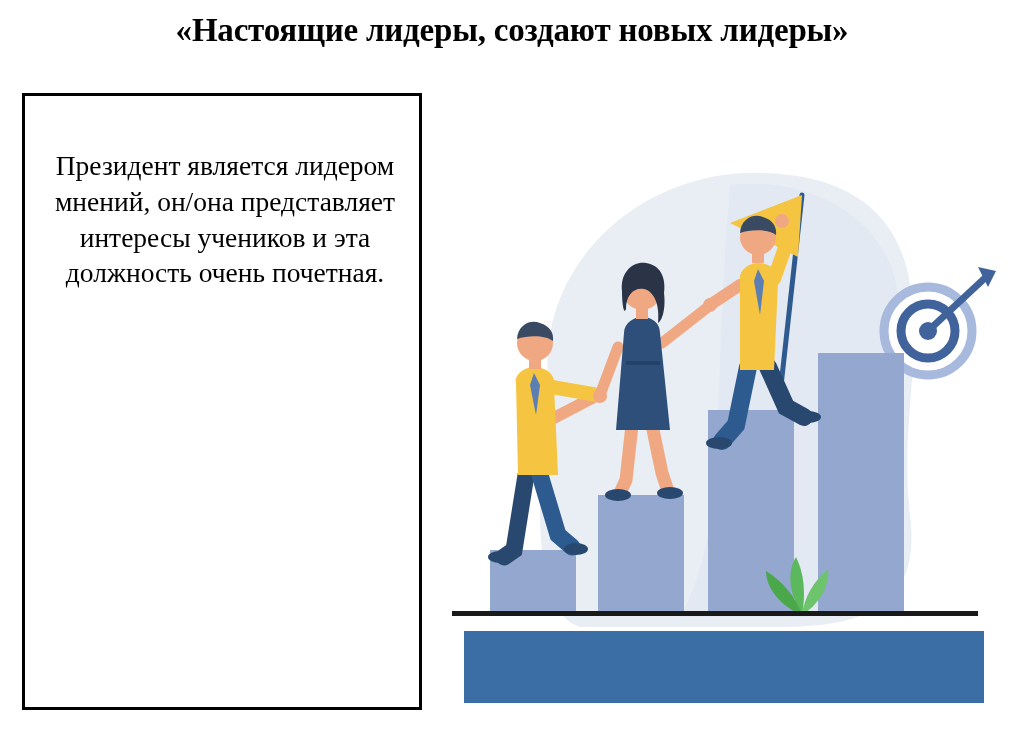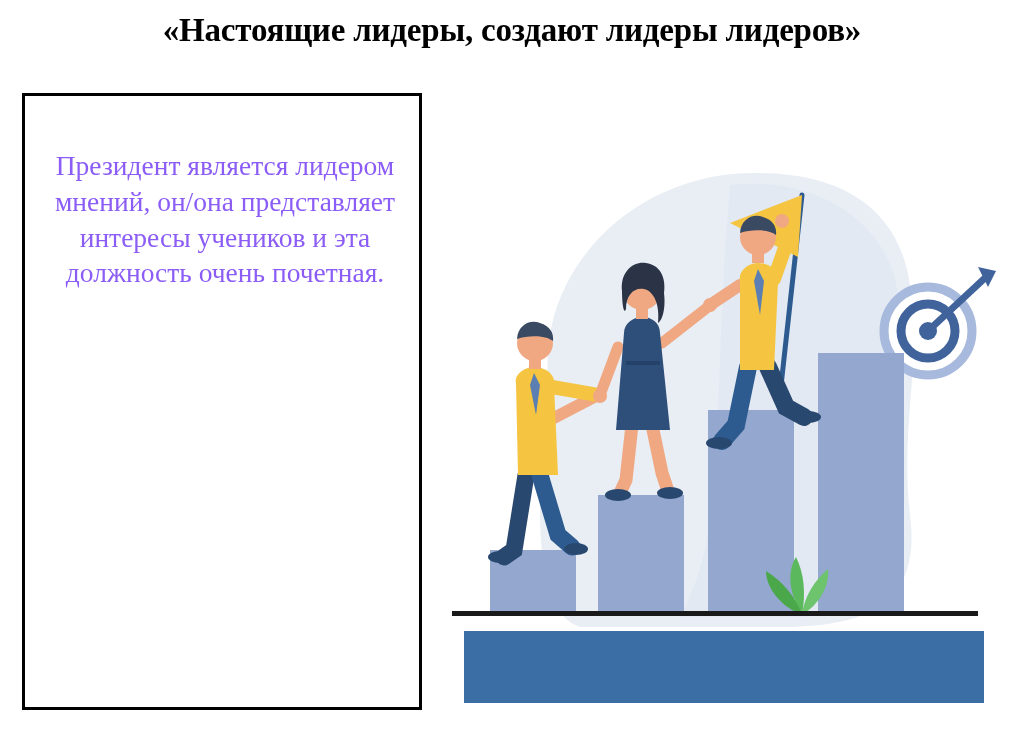--- a/index.html
+++ b/index.html
@@ -44,38 +44,38 @@
   }
   .text-body {
     position: absolute;
     left: 18px;
     top: 52px;
     width: 364px;
     text-align: center;
     font-family: "Liberation Serif", serif;
     font-size: 27.5px;
     line-height: 1.30;
-    color: #8b5cf6;
+    color: #000000;
   }
   .text-body p { margin: 0; }
 
   
   .illustration {
     position: absolute;
     left: 430px;
     top: 95px;
     width: 580px;
     height: 620px;
   }
   .illustration svg { display: block; }
 </style>
 </head>
 <body>
 
-<div class="slide-title">«Настоящие лидеры, создают лидеры лидеров»</div>
+<div class="slide-title">«Настоящие лидеры, создают новых лидеры»</div>
 
 <div class="text-box">
   <div class="text-body">
     <p>Президент является лидером мнений, он/она представляет интересы учеников и эта должность очень почетная.</p>
   </div>
 </div>
 
 <div class="illustration">
   <svg width="580" height="620" viewBox="0 0 580 620" xmlns="http://www.w3.org/2000/svg">
 

